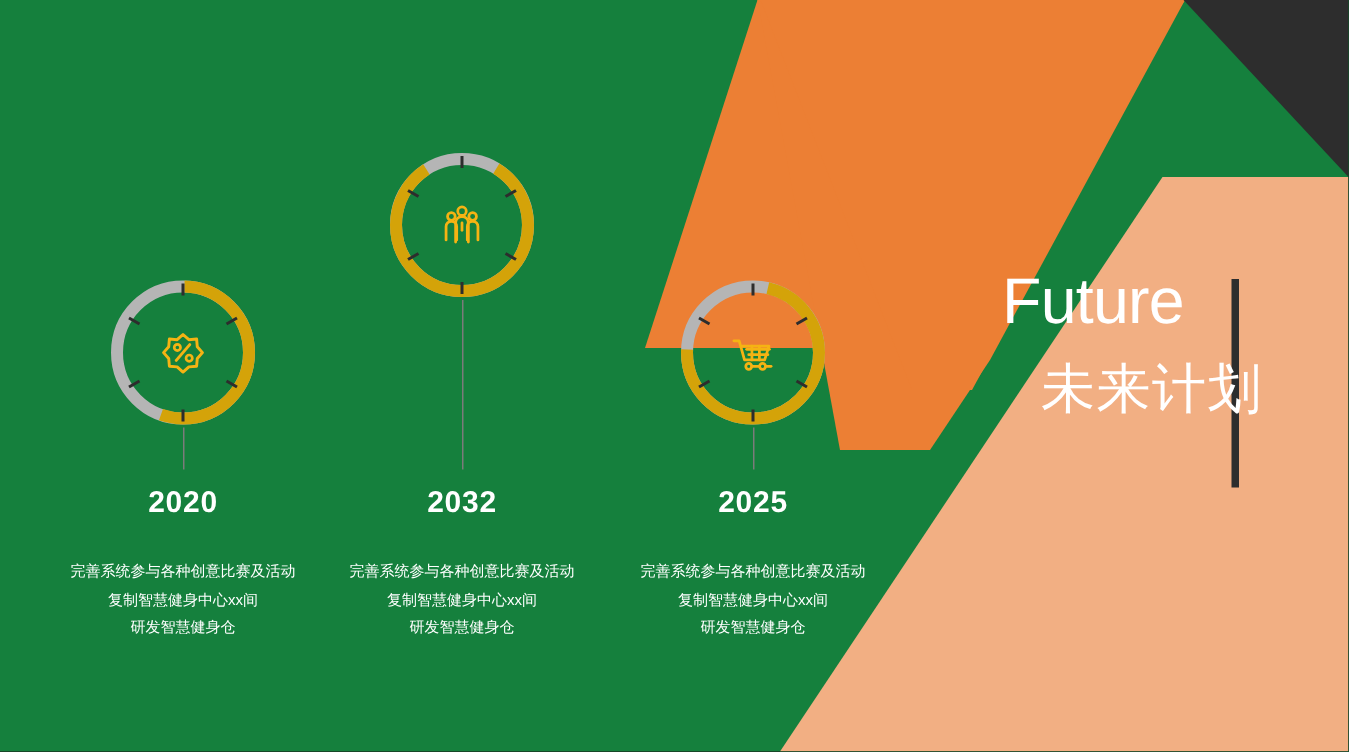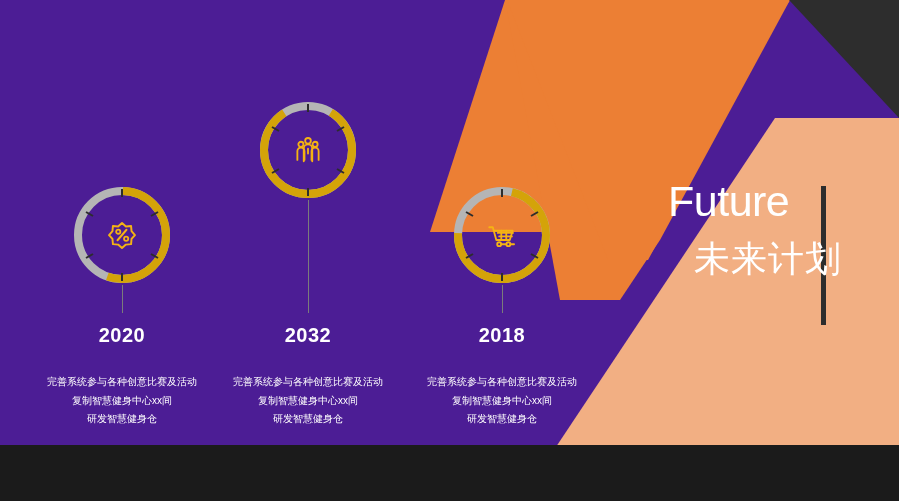--- a/index.html
+++ b/index.html
@@ -3,22 +3,22 @@
 <meta charset="utf-8">
 <style>
   html, body {
     margin: 0;
     padding: 0;
     background: #1b1b1b;
   }
   #slide {
     position: relative;
     width: 899px;
-    height: 445px;
-    background: #4c1d95;
+    height: 501px;
+    background: #15803d;
     overflow: hidden;
     font-family: "Liberation Sans", "DejaVu Sans", sans-serif;
   }
 
   
   .band {
     position: absolute;
     top: 0; left: 0;
     width: 899px;
     height: 501px;
@@ -218,21 +218,21 @@
               <line x1="30" y1="18" x2="30" y2="31"></line>
               <circle cx="20" cy="37" r="2.8"></circle>
               <circle cx="33" cy="37" r="2.8"></circle>
               <line x1="23" y1="37" x2="30" y2="37"></line>
               <line x1="36" y1="37" x2="41" y2="37"></line>
             </g>
           </svg>
         </div>
       </div>
       <div class="stem" style="height:28px;"></div>
-      <div class="year" style="margin-top:12px;">2018</div>
+      <div class="year" style="margin-top:12px;">2025</div>
       <div class="desc">
         <div>完善系统参与各种创意比赛及活动</div>
         <div>复制智慧健身中心xx间</div>
         <div>研发智慧健身仓</div>
       </div>
     </div>
 
   </div>
 </div>
 

